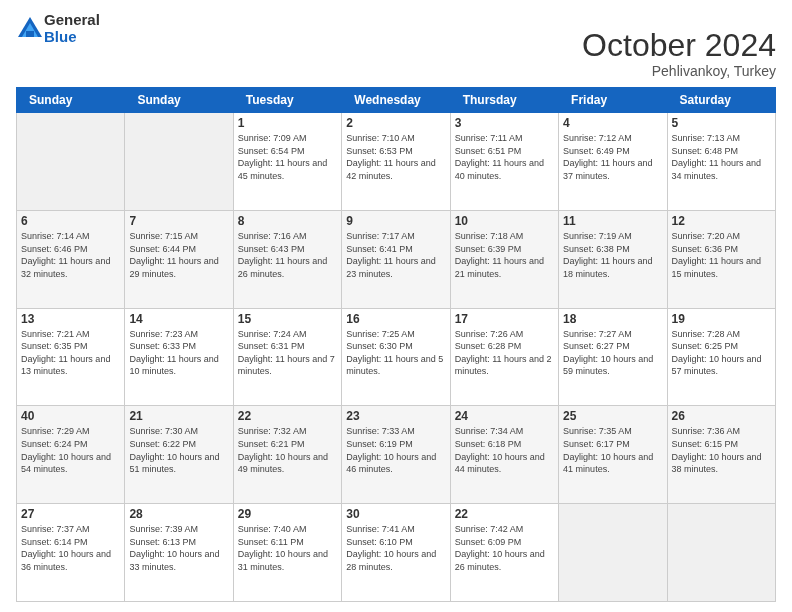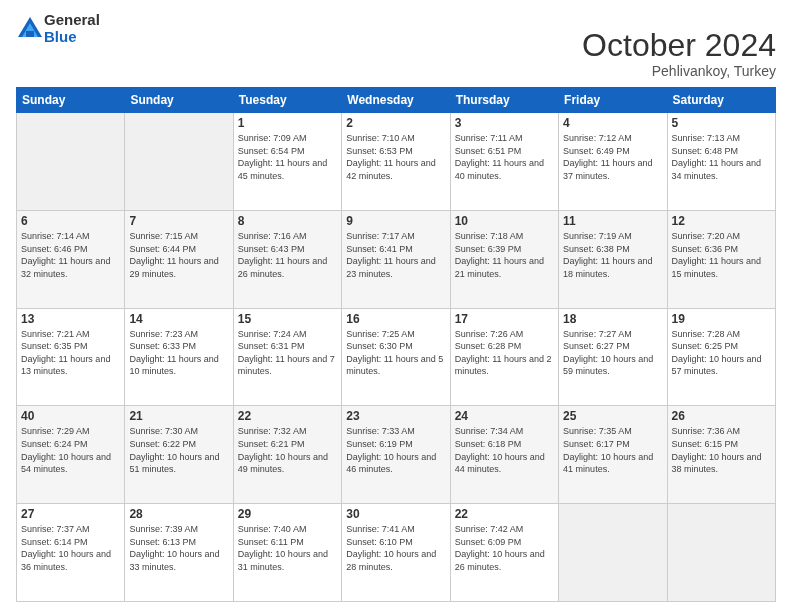--- a/index.html
+++ b/index.html
@@ -64,21 +64,21 @@
       border: 1px solid #ccc;
       border-collapse: collapse;
       width: 100%;
       flex: 1;
       table-layout: fixed;
     }
     .calendar th {
       background-color: #1565c0;
       color: #fff;
       text-align: left;
-      padding: 5px 5px;
+      padding: 5px 12px;
       font-size: 12px;
       font-weight: bold;
       border: 1px solid #1565c0;
     }
     .calendar td {
       border: 1px solid #ccc;
       vertical-align: top;
       padding: 3px 4px;
       font-size: 9.5px;
       color: #333;

